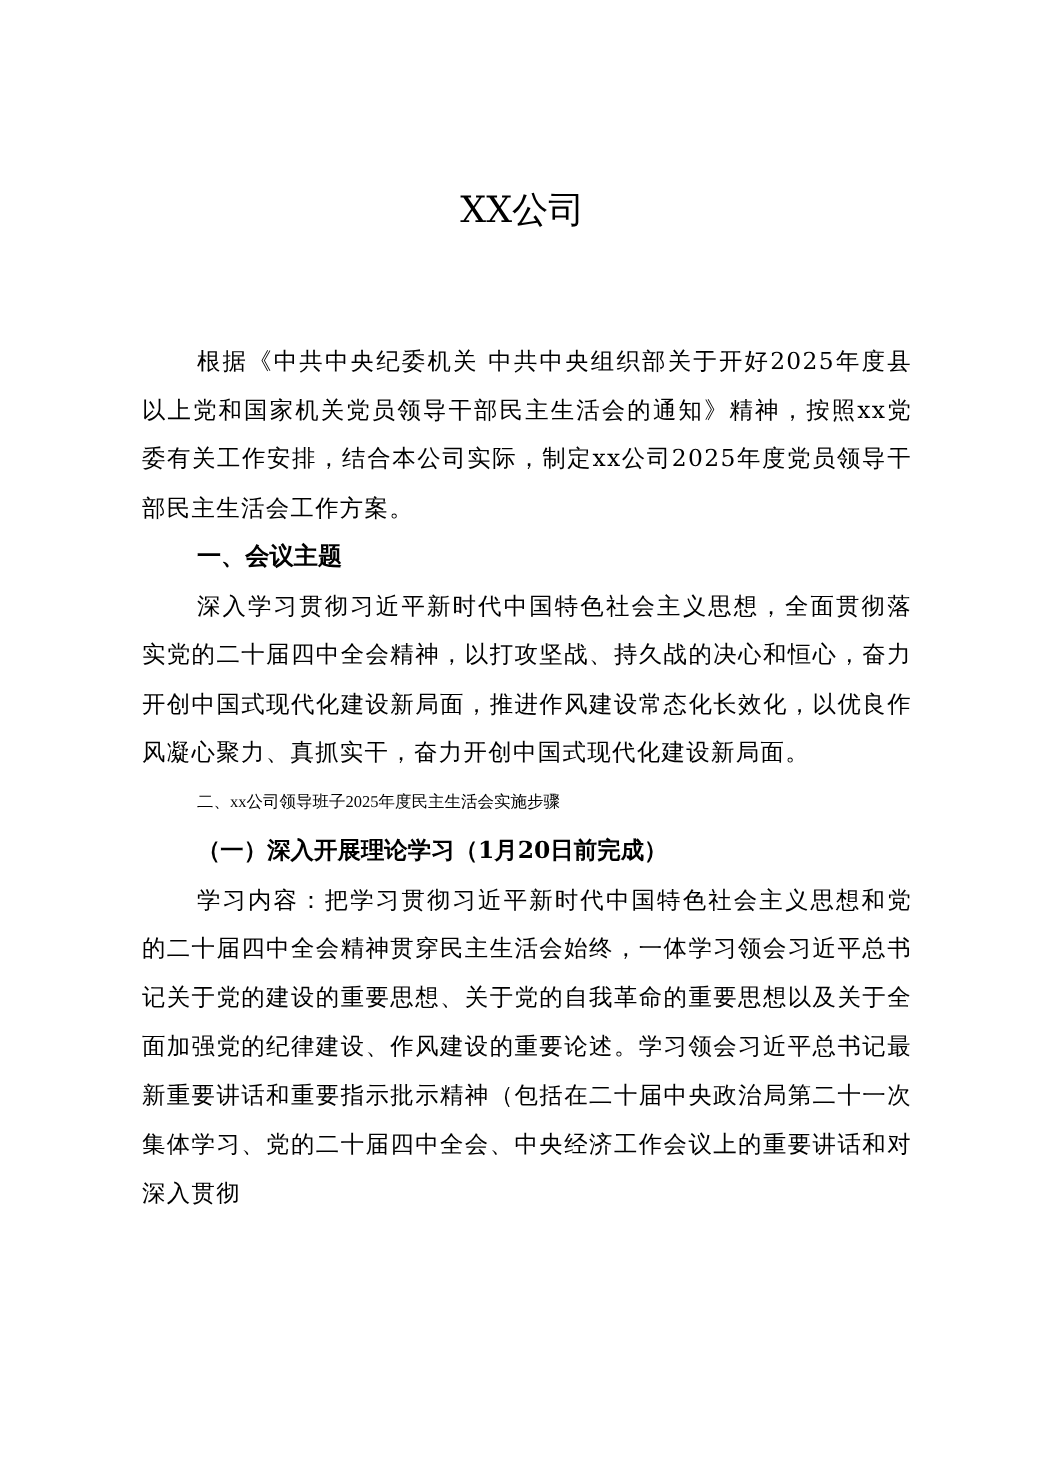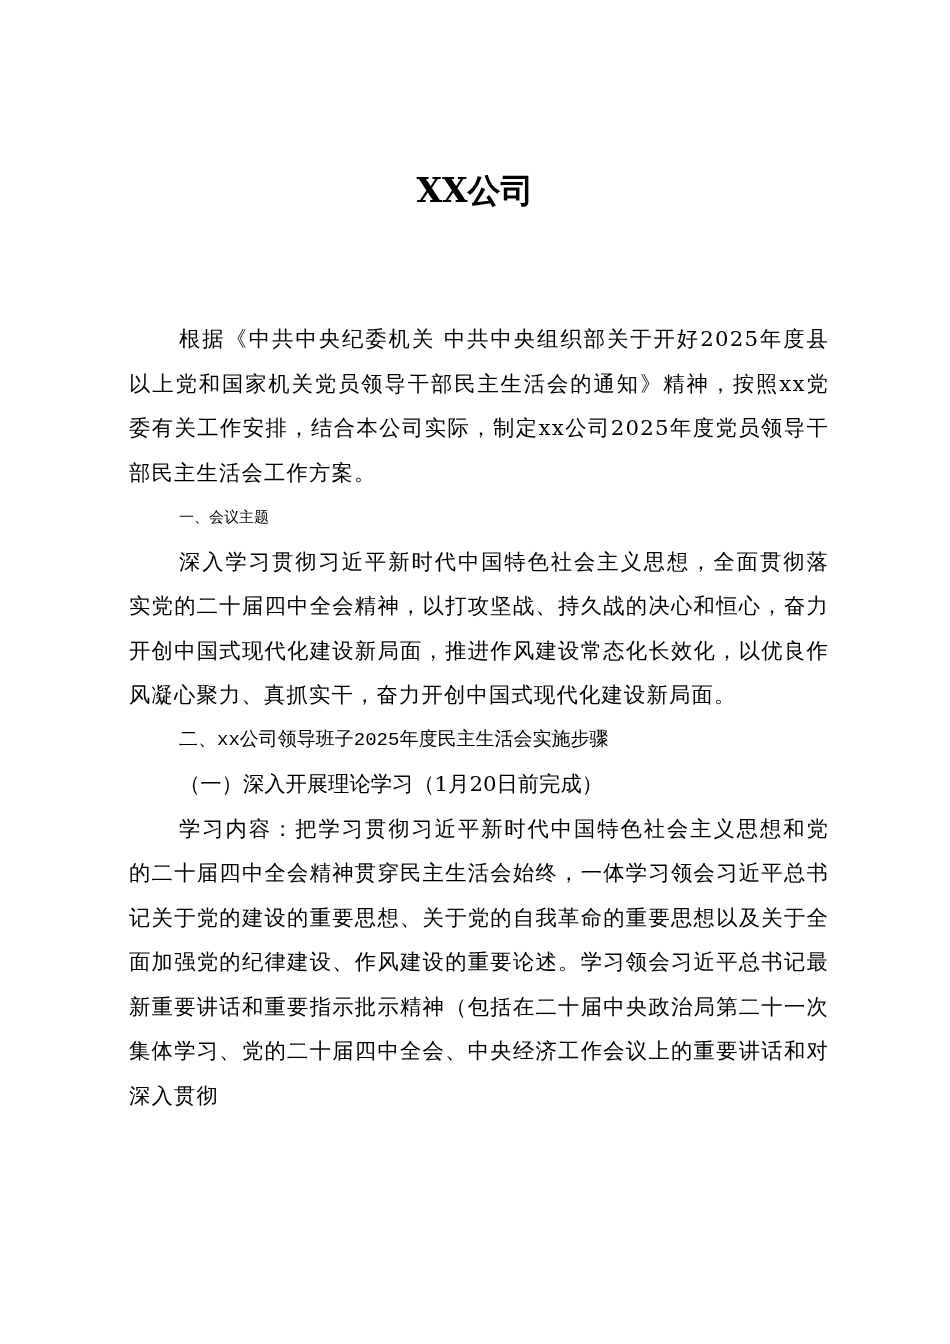--- a/index.html
+++ b/index.html
@@ -25,62 +25,62 @@
     }
     .title-block {
       position: absolute;
       left: 0;
       top: 168px;
       width: 950px;
       text-align: center;
     }
     .title-line {
       font-family: "DejaVu Serif", "Liberation Serif", serif;
-      font-weight: bold;
+      font-weight: normal;
       font-size: 33px;
       line-height: 46px;
       letter-spacing: 0px;
       white-space: nowrap;
     }
     .body {
       position: absolute;
       left: 129px;
-      top: 317px;
+      top: 307px;
       width: 700px;
     }
     .para {
       font-family: "DejaVu Serif", "Liberation Serif", serif;
       font-size: 21.3px;
       line-height: 44.5px;
       text-align: justify;
       text-align-last: left;
       margin: 0;
       text-indent: 50px;
       letter-spacing: 1.2px;
       word-break: break-all;
     }
     .heading {
       font-family: "DejaVu Sans", "Liberation Sans", sans-serif;
-      font-size: 15px;
+      font-size: 22px;
       line-height: 44.5px;
       margin: 0;
       text-indent: 50px;
-      font-weight: normal;
+      font-weight: bold;
     }
     .subheading {
       font-family: "DejaVu Serif", "Liberation Serif", serif;
       font-size: 21.3px;
       line-height: 44.5px;
       margin: 0;
       text-indent: 50px;
-      font-weight: normal;
+      font-weight: bold;
     }
     .heading-plain {
-      font-family: Liberation Mono, monospace;
-      font-size: 19px;
+      font-family: Liberation Serif, serif;
+      font-size: 15px;
       line-height: 44.5px;
       margin: 0;
       text-indent: 50px;
       font-weight: normal;
     }
     .lead {
       font-weight: normal;
       font-family: "DejaVu Sans", "Liberation Sans", sans-serif;
     }
   </style>

